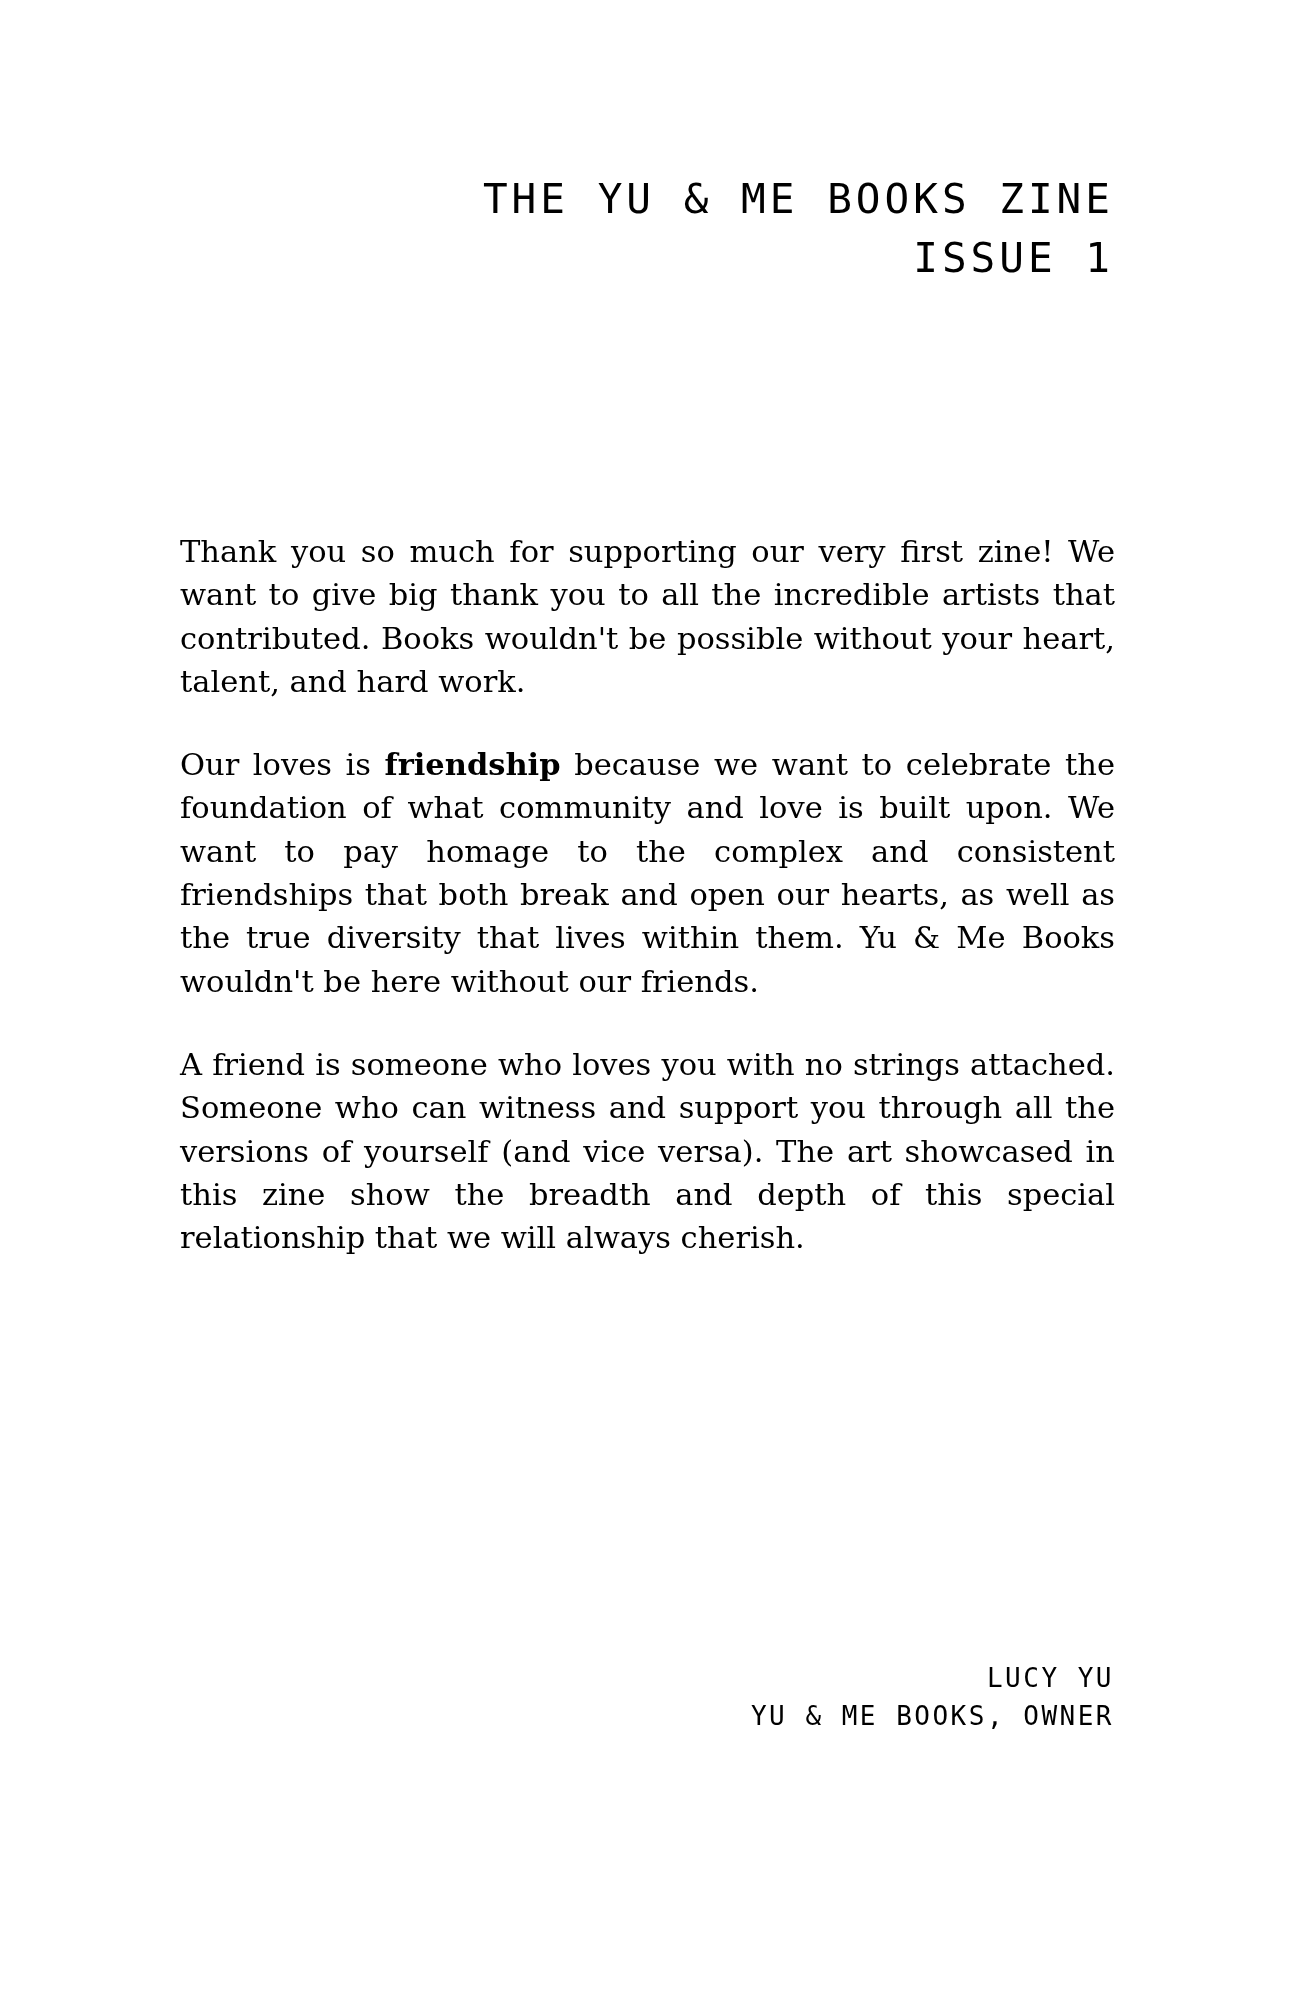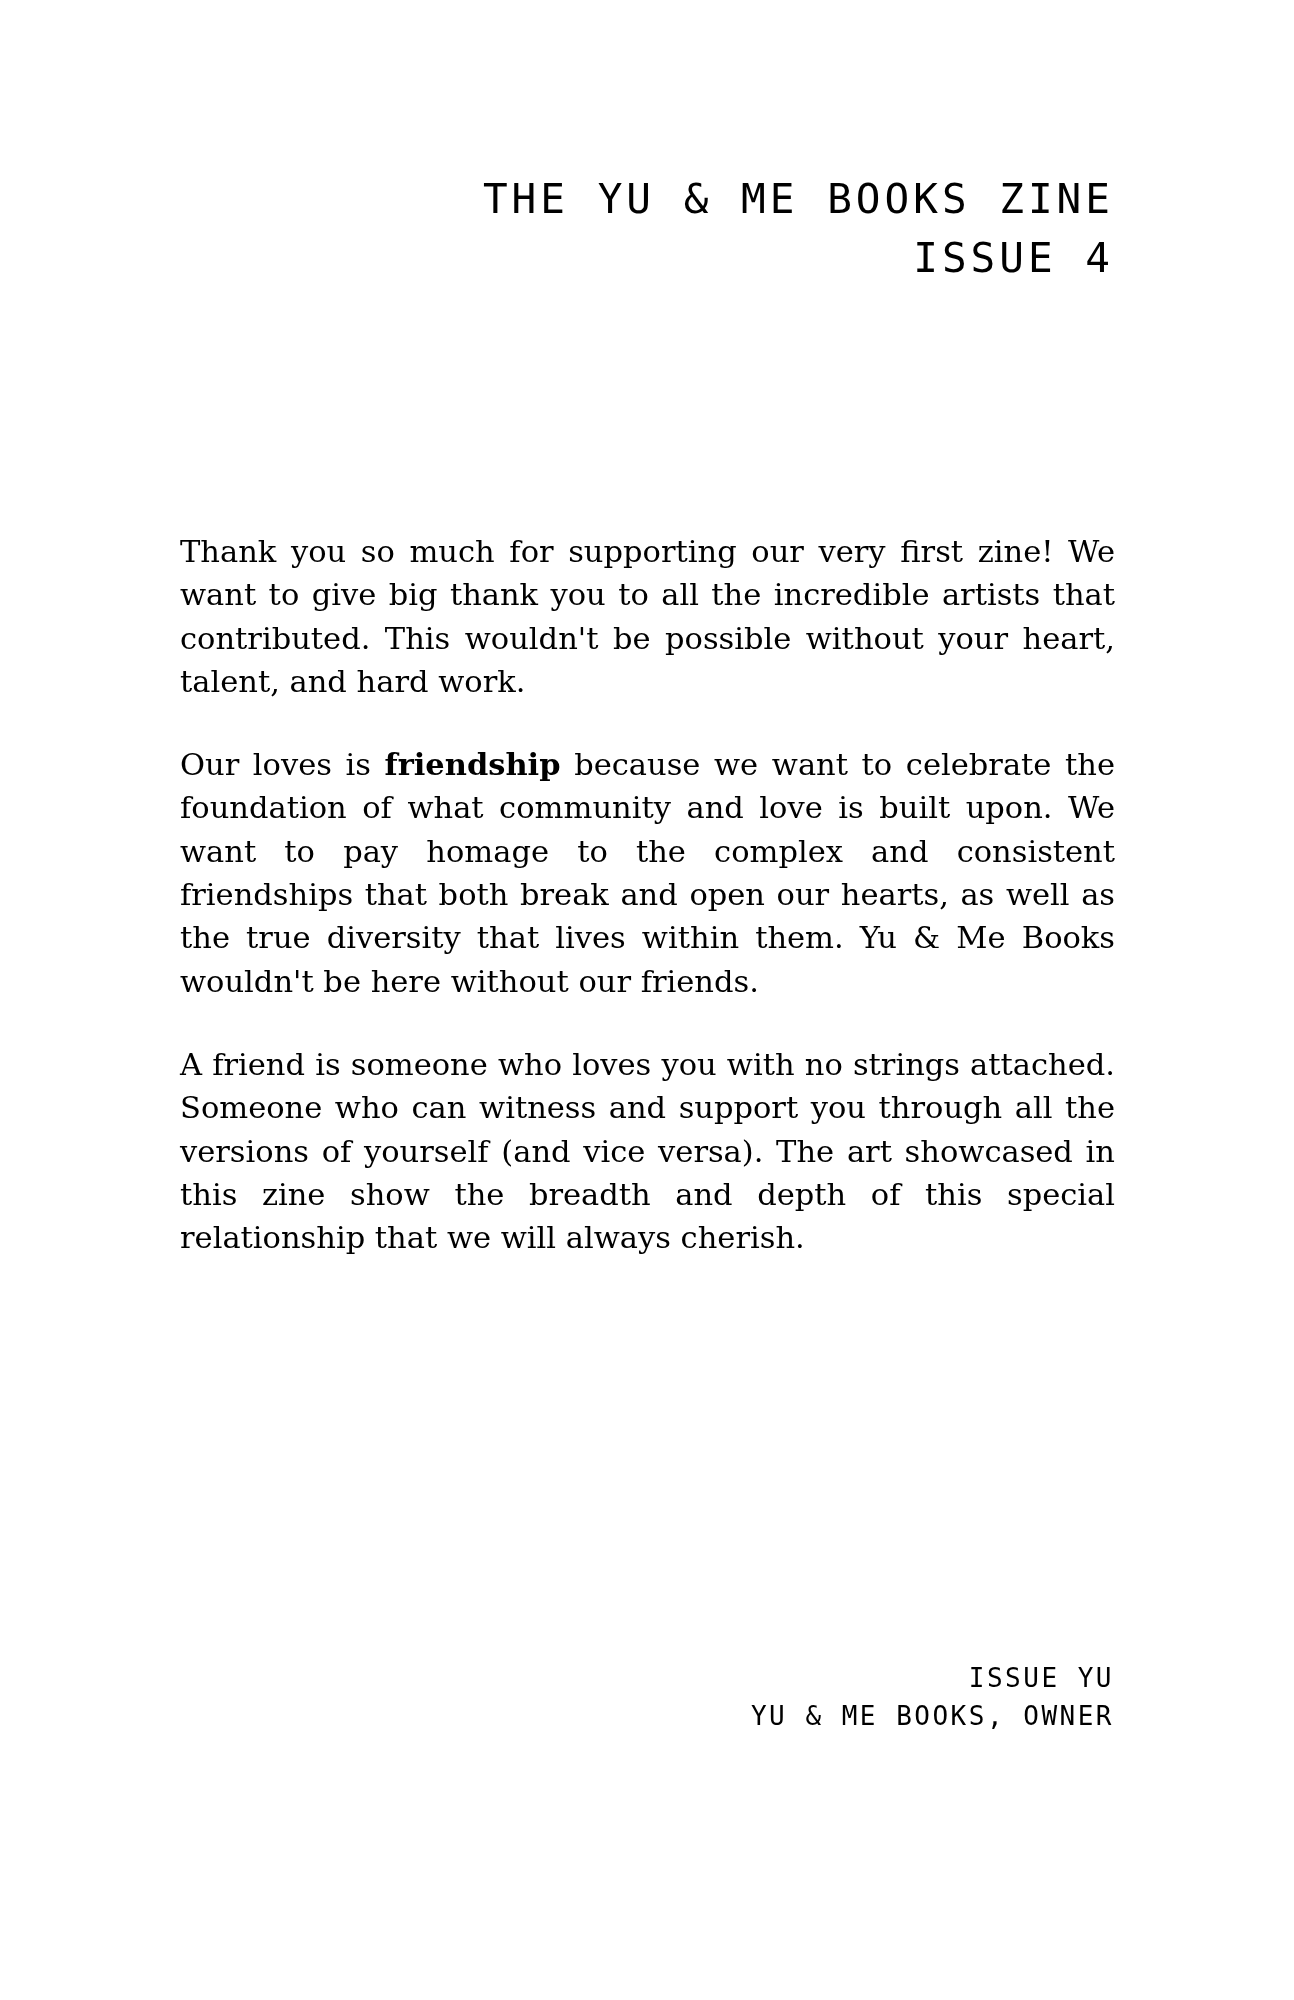--- a/index.html
+++ b/index.html
@@ -73,27 +73,27 @@
     white-space: pre;
   }
 </style>
 </head>
 <body>
 
 <div class="page">
 
   <div class="title-block">
     <span class="title-line">THE YU &amp; ME BOOKS ZINE</span>
-    <span class="title-line">ISSUE 4</span>
+    <span class="title-line">ISSUE 1</span>
   </div>
 
   <div class="body-block">
-    <p class="para">Thank you so much for supporting our very first zine! We want to give big thank you to all the incredible artists that contributed. This wouldn't be possible without your heart, talent, and hard work.</p>
+    <p class="para">Thank you so much for supporting our very first zine! We want to give big thank you to all the incredible artists that contributed. Books wouldn't be possible without your heart, talent, and hard work.</p>
     <p class="para"><span>Our loves is </span><b>friendship</b><span> because we want to celebrate the foundation of what community and love is built upon. We want to pay homage to the complex and consistent friendships that both break and open our hearts, as well as the true diversity that lives within them. Yu &amp; Me Books wouldn't be here without our friends.</span></p>
     <p class="para">A friend is someone who loves you with no strings attached. Someone who can witness and support you through all the versions of yourself (and vice versa). The art showcased in this zine show the breadth and depth of this special relationship that we will always cherish.</p>
   </div>
 
   <div class="signature">
-    <span class="sig-line">ISSUE YU</span>
+    <span class="sig-line">LUCY YU</span>
     <span class="sig-line">YU &amp; ME BOOKS, OWNER</span>
   </div>
 
 </div>
 
 </body></html>

